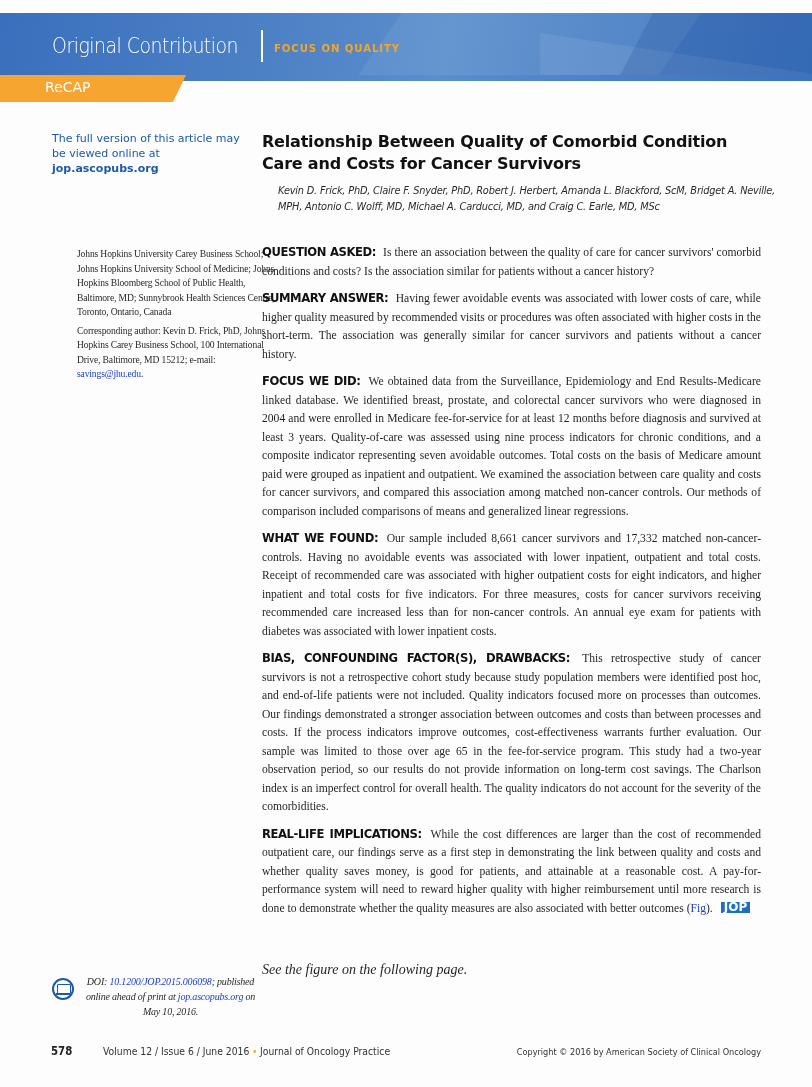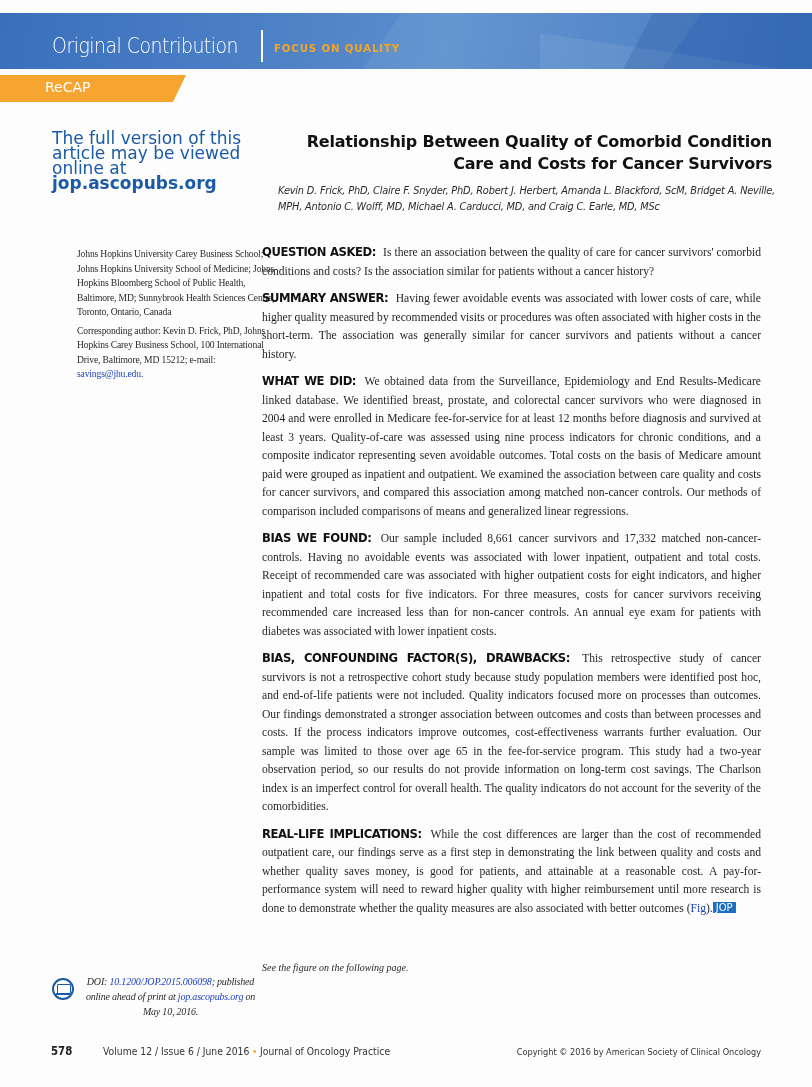--- a/index.html
+++ b/index.html
@@ -1,20 +1,20 @@
 <!DOCTYPE html>
 <html><head>
   <meta charset="utf-8">
   <style>
     * { box-sizing: border-box; margin: 0; padding: 0; }
     html, body { width: 812px; height: 1087px; background: #fdfdfd; overflow: hidden; }
     body { position: relative; font-family: "Liberation Serif", serif; color: #231f20; }
 
     .banner {
-      position: absolute; left: 0; top: 13px; width: 812px; height: 56px;
+      position: absolute; left: 0; top: 13px; width: 812px; height: 68px;
       background: linear-gradient(100deg, #3a6fbd 0%, #4e82c6 35%, #5a8ecd 55%, #4a80c5 75%, #3b73bd 100%);
       overflow: hidden;
     }
     .banner .facet1 {
       position: absolute; left: 380px; top: 0; width: 300px; height: 62px;
       background: rgba(255,255,255,0.07);
       transform: skewX(-35deg);
     }
     .banner .facet2 {
       position: absolute; left: 620px; top: 0; width: 220px; height: 62px;
@@ -46,29 +46,29 @@
       background: #f6a530;
       clip-path: polygon(0 0, 100% 0, 93% 100%, 0 100%);
     }
     .recap-label {
       position: absolute; left: 45px; top: 79px;
       font-family: "DejaVu Sans", sans-serif; font-weight: normal; font-size: 14px; color: #ffffff;
     }
 
     .full-version {
       position: absolute; left: 52px; top: 131px; width: 190px;
-      font-family: "DejaVu Sans", sans-serif; font-size: 17px; line-height: 15px;
+      font-family: "DejaVu Sans", sans-serif; font-size: 11px; line-height: 15px;
       color: #1b5aa5;
     }
     .full-version .url { font-weight: bold; }
 
     .article-title {
       position: absolute; left: 262px; top: 131px; width: 510px;
       font-family: "DejaVu Sans", sans-serif; font-weight: bold; font-size: 16px; line-height: 22px;
-      color: #111; letter-spacing: -0.2px; text-align: right;
+      color: #111; letter-spacing: -0.2px;
     }
     .authors {
       position: absolute; left: 262px; top: 183px; width: 510px;
       font-family: "DejaVu Sans", sans-serif; font-style: italic; font-size: 9.8px; line-height: 16px;
       color: #2a2a2a; letter-spacing: -0.2px; margin-left: 16px;
     }
 
     .affil {
       position: absolute; left: 52px; top: 247px; width: 200px;
       font-family: Liberation Serif, serif; font-size: 9.6px; line-height: 14.5px; color: #2a2a2a;
@@ -82,26 +82,26 @@
       position: absolute; left: 262px; top: 243px; width: 499px;
       font-size: 11.6px; line-height: 18.5px; text-align: justify; color: #231f20;
     }
     .main .sec { margin-bottom: 8px; }
     .heading {
       font-family: "DejaVu Sans", sans-serif; font-weight: bold; font-size: 11.6px;
       color: #111; letter-spacing: -0.4px; margin-right: 4px;
     }
     .jop-badge {
       display: inline-block; background: #1e6fc2; color: #fff;
-      font-family: "DejaVu Sans", sans-serif; font-weight: normal; font-size: 10px;
-      line-height: 11px; padding: 0 3px; margin-left: 0; vertical-align: 1px;
+      font-family: "DejaVu Sans", sans-serif; font-weight: bold; font-size: 12px;
+      line-height: 11px; padding: 0 3px; margin-left: 8px; vertical-align: 1px;
     }
     .see-fig {
       position: absolute; left: 262px; top: 962px;
-      font-style: italic; font-size: 10px; color: #231f20;
+      font-style: italic; font-size: 14px; color: #231f20;
     }
 
     .doi-icon {
       position: absolute; left: 52px; top: 978px; width: 22px; height: 22px;
       border: 2px solid #1b5aa5; border-radius: 50%;
     }
     .doi-icon::before {
       content: ""; position: absolute; left: 3px; top: 4px; width: 12px; height: 8px;
       border: 1.5px solid #1b5aa5; border-radius: 1px;
     }
@@ -162,25 +162,25 @@
 <div class="main">
   <p class="sec">
     <span class="heading">QUESTION ASKED:</span>
     <span>Is there an association between the quality of care for cancer survivors' comorbid conditions and costs? Is the association similar for patients without a cancer history?</span>
   </p>
   <p class="sec">
     <span class="heading">SUMMARY ANSWER:</span>
     <span>Having fewer avoidable events was associated with lower costs of care, while higher quality measured by recommended visits or procedures was often associated with higher costs in the short-term. The association was generally similar for cancer survivors and patients without a cancer history.</span>
   </p>
   <p class="sec">
-    <span class="heading">WHAT WE DID:</span>
+    <span class="heading">FOCUS WE DID:</span>
     <span>We obtained data from the Surveillance, Epidemiology and End Results-Medicare linked database. We identified breast, prostate, and colorectal cancer survivors who were diagnosed in 2004 and were enrolled in Medicare fee-for-service for at least 12 months before diagnosis and survived at least 3 years. Quality-of-care was assessed using nine process indicators for chronic conditions, and a composite indicator representing seven avoidable outcomes. Total costs on the basis of Medicare amount paid were grouped as inpatient and outpatient. We examined the association between care quality and costs for cancer survivors, and compared this association among matched non-cancer controls. Our methods of comparison included comparisons of means and generalized linear regressions.</span>
   </p>
   <p class="sec">
-    <span class="heading">BIAS WE FOUND:</span>
+    <span class="heading">WHAT WE FOUND:</span>
     <span>Our sample included 8,661 cancer survivors and 17,332 matched non-cancer-controls. Having no avoidable events was associated with lower inpatient, outpatient and total costs. Receipt of recommended care was associated with higher outpatient costs for eight indicators, and higher inpatient and total costs for five indicators. For three measures, costs for cancer survivors receiving recommended care increased less than for non-cancer controls. An annual eye exam for patients with diabetes was associated with lower inpatient costs.</span>
   </p>
   <p class="sec">
     <span class="heading">BIAS, CONFOUNDING FACTOR(S), DRAWBACKS:</span>
     <span>This retrospective study of cancer survivors is not a retrospective cohort study because study population members were identified post hoc, and end-of-life patients were not included. Quality indicators focused more on processes than outcomes. Our findings demonstrated a stronger association between outcomes and costs than between processes and costs. If the process indicators improve outcomes, cost-effectiveness warrants further evaluation. Our sample was limited to those over age 65 in the fee-for-service program. This study had a two-year observation period, so our results do not provide information on long-term cost savings. The Charlson index is an imperfect control for overall health. The quality indicators do not account for the severity of the comorbidities.</span>
   </p>
   <p class="sec">
     <span class="heading">REAL-LIFE IMPLICATIONS:</span>
     <span>While the cost differences are larger than the cost of recommended outpatient care, our findings serve as a first step in demonstrating the link between quality and costs and whether quality saves money, is good for patients, and attainable at a reasonable cost. A pay-for-performance system will need to reward higher quality with higher reimbursement until more research is done to demonstrate whether the quality measures are also associated with better outcomes (</span><span class="link">Fig</span><span>).</span><span class="jop-badge">JOP</span>
   </p>

